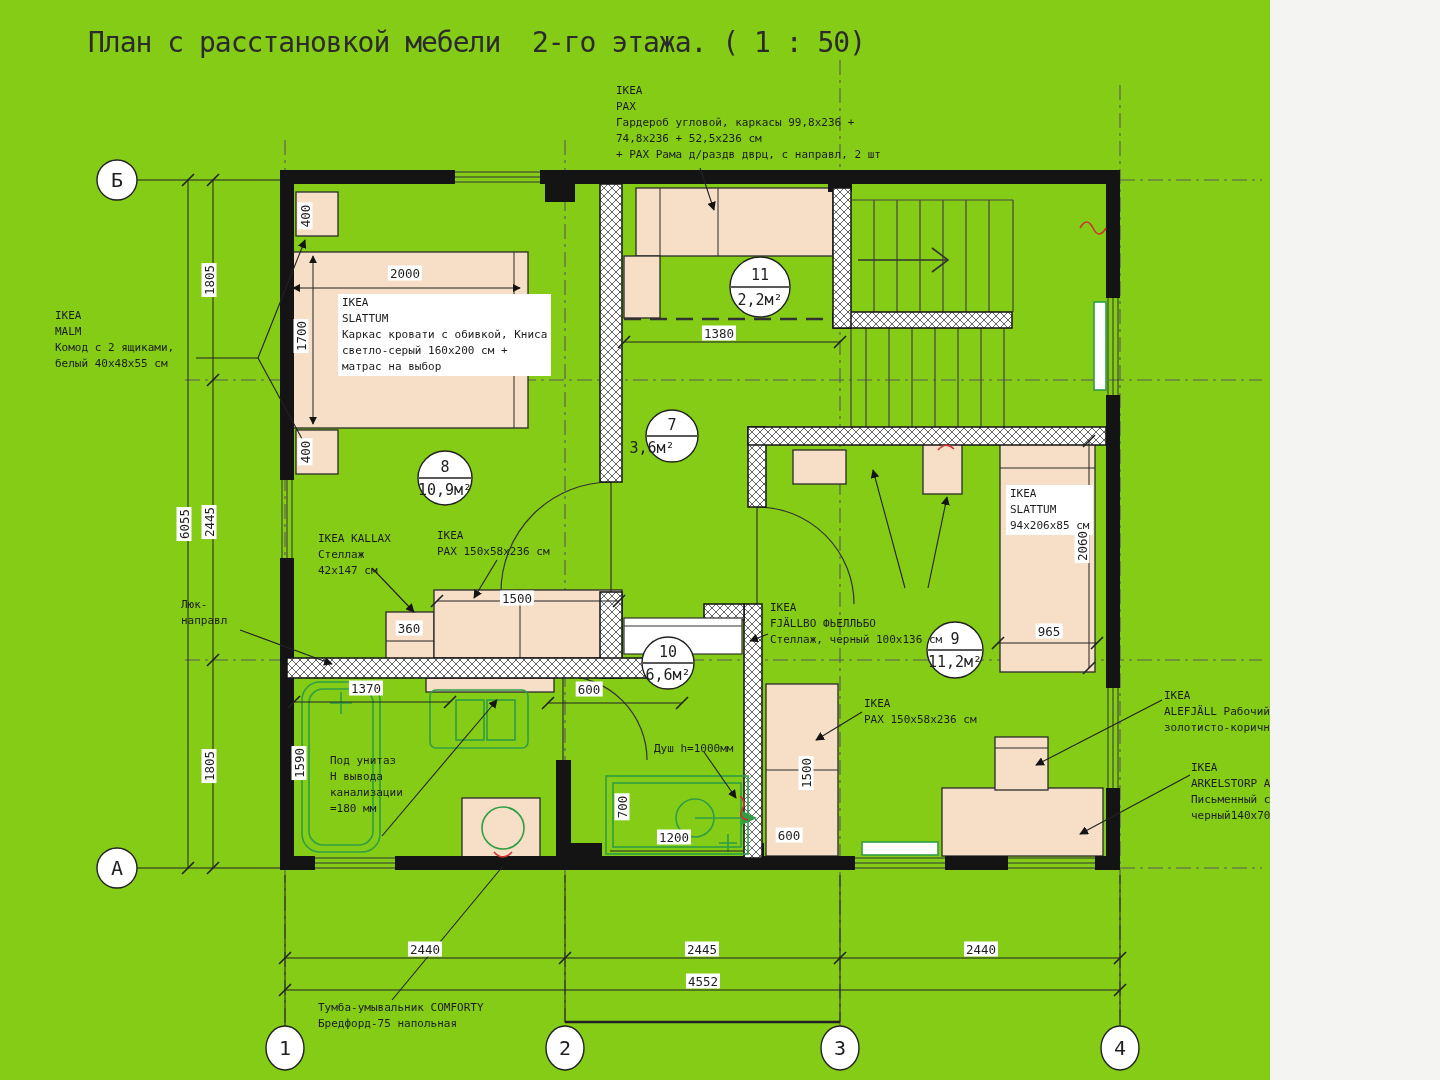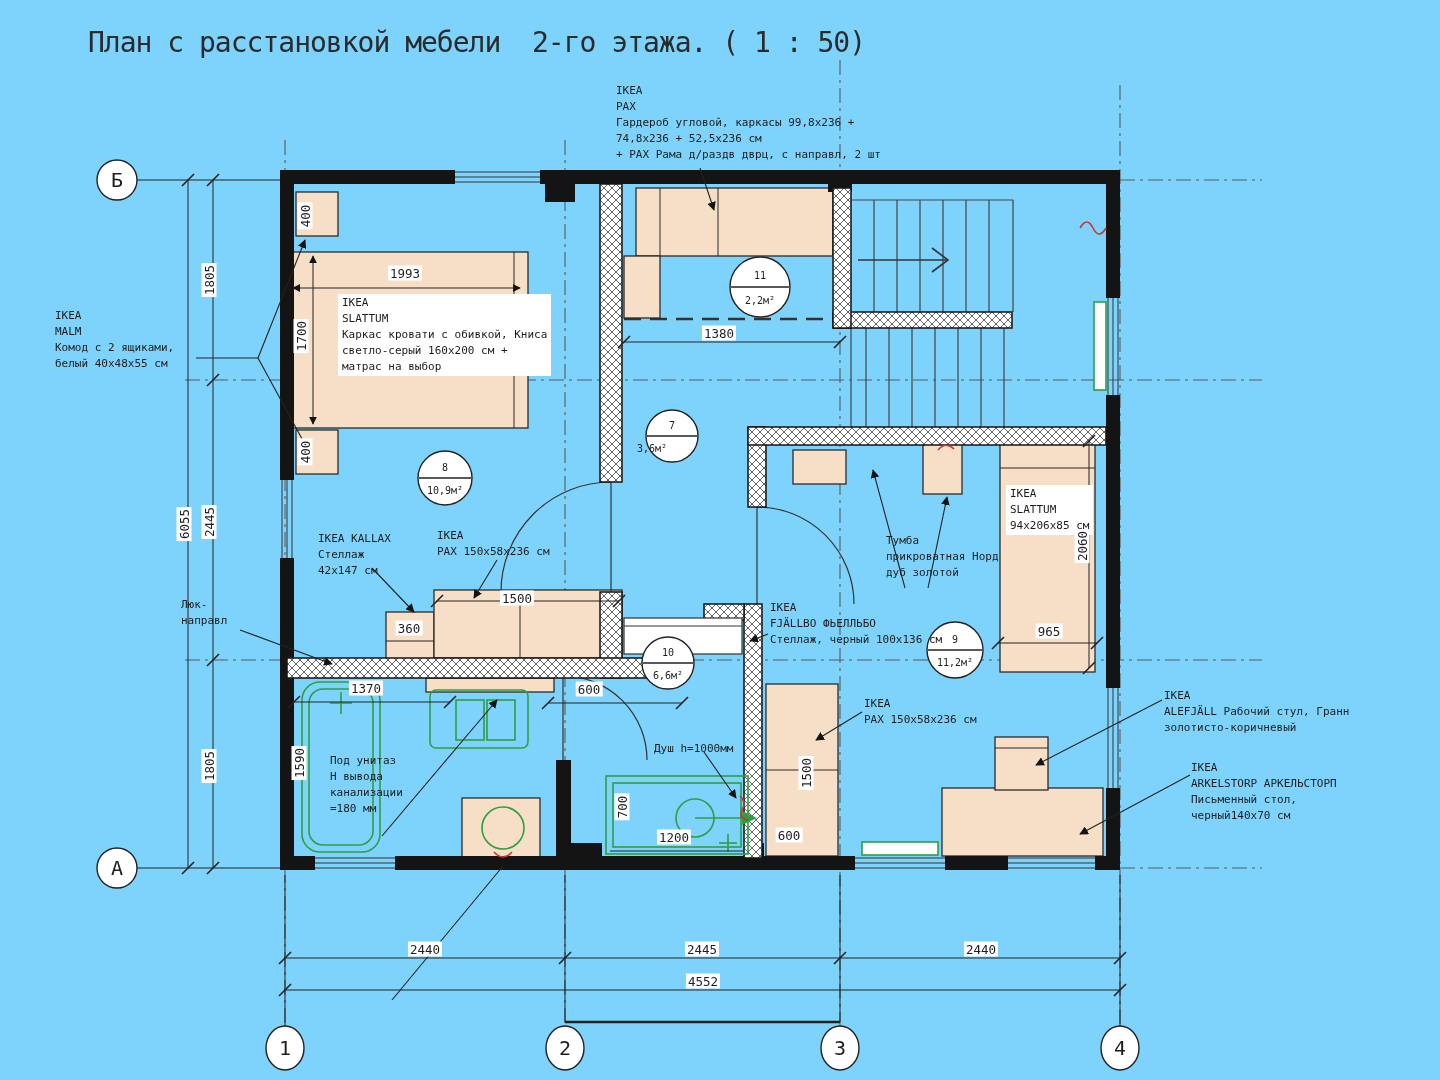--- a/index.html
+++ b/index.html
@@ -1,24 +1,24 @@
 <!DOCTYPE html>
 <html><head>
 <meta charset="utf-8">
 <style>
   html,body{margin:0;padding:0;background:#f4f4f2;}
-  #stage{position:relative;width:1440px;height:1080px;background:#7dd3fc;overflow:hidden;
+  #stage{position:relative;width:1270px;height:1080px;background:#84cc16;overflow:hidden;
          font-family:"DejaVu Sans Mono", monospace;color:#1e1e1e;}
   #plan-svg{position:absolute;left:0;top:0;}
   .title{position:absolute;left:88px;top:26px;font-size:28px;letter-spacing:-1px;color:#2b2b2b;white-space:pre;}
   .ann{position:absolute;font-size:11px;line-height:1.45;white-space:pre;color:#1c1c1c;}
   .ann.boxed{background:#fff;padding:1px 4px;}
   .dim{position:absolute;font-size:12.5px;background:#fff;padding:0 2px;transform:translate(-50%,-50%);white-space:nowrap;}
   .dim.rot{transform:translate(-50%,-50%) rotate(-90deg);}
-  .room-num{position:absolute;font-size:10px;transform:translate(-50%,-50%);white-space:nowrap;}
+  .room-num{position:absolute;font-size:15px;transform:translate(-50%,-50%);white-space:nowrap;}
   .axis-lbl{position:absolute;font-size:20px;transform:translate(-50%,-50%);white-space:nowrap;}
 </style>
 </head>
 <body>
 
 <div id="stage">
 
 <svg id="plan-svg" width="1440" height="1080" viewBox="0 0 1440 1080">
   <defs>
     <pattern id="hat" width="8" height="8" patternUnits="userSpaceOnUse">
@@ -294,23 +294,20 @@
 <div class="ann boxed" style="left:338px;top:294px">IKEA
 SLATTUM
 Каркас кровати с обивкой, Книса
 светло-серый 160x200 см +
 матрас на выбор</div>
 <div class="ann" style="left:318px;top:531px">IKEA KALLAX
 Стеллаж
 42x147 см</div>
 <div class="ann" style="left:437px;top:528px">IKEA
 PAX 150x58x236 см</div>
-<div class="ann" style="left:886px;top:533px">Тумба
-прикроватная Норд
-дуб золотой</div>
 <div class="ann boxed" style="left:1006px;top:485px">IKEA
 SLATTUM
 94x206x85 см</div>
 <div class="ann" style="left:770px;top:600px">IKEA
 FJÄLLBO ФЬЕЛЛЬБО
 Стеллаж, черный 100x136 см</div>
 <div class="ann" style="left:864px;top:696px">IKEA
 PAX 150x58x236 см</div>
 <div class="ann" style="left:1164px;top:688px">IKEA
 ALEFJÄLL Рабочий стул, Гранн
@@ -319,22 +316,24 @@
 ARKELSTORP АРКЕЛЬСТОРП
 Письменный стол,
 черный140x70 см</div>
 <div class="ann" style="left:181px;top:597px">Люк-
 направл</div>
 <div class="ann" style="left:330px;top:753px">Под унитаз
 Н вывода
 канализации
 =180 мм</div>
 <div class="ann" style="left:654px;top:741px">Душ h=1000мм</div>
-
-<div class="dim" style="left:405px;top:273px">1993</div>
+<div class="ann" style="left:318px;top:1000px">Тумба-умывальник COMFORTY
+Бредфорд-75 напольная</div>
+
+<div class="dim" style="left:405px;top:273px">2000</div>
 <div class="dim rot" style="left:301px;top:336px">1700</div>
 <div class="dim rot" style="left:305px;top:216px">400</div>
 <div class="dim rot" style="left:305px;top:452px">400</div>
 <div class="dim rot" style="left:209px;top:280px">1805</div>
 <div class="dim rot" style="left:184px;top:524px">6055</div>
 <div class="dim rot" style="left:209px;top:522px">2445</div>
 <div class="dim rot" style="left:209px;top:766px">1805</div>
 <div class="dim" style="left:719px;top:333px">1380</div>
 <div class="dim rot" style="left:1082px;top:546px">2060</div>
 <div class="dim" style="left:1049px;top:631px">965</div>

